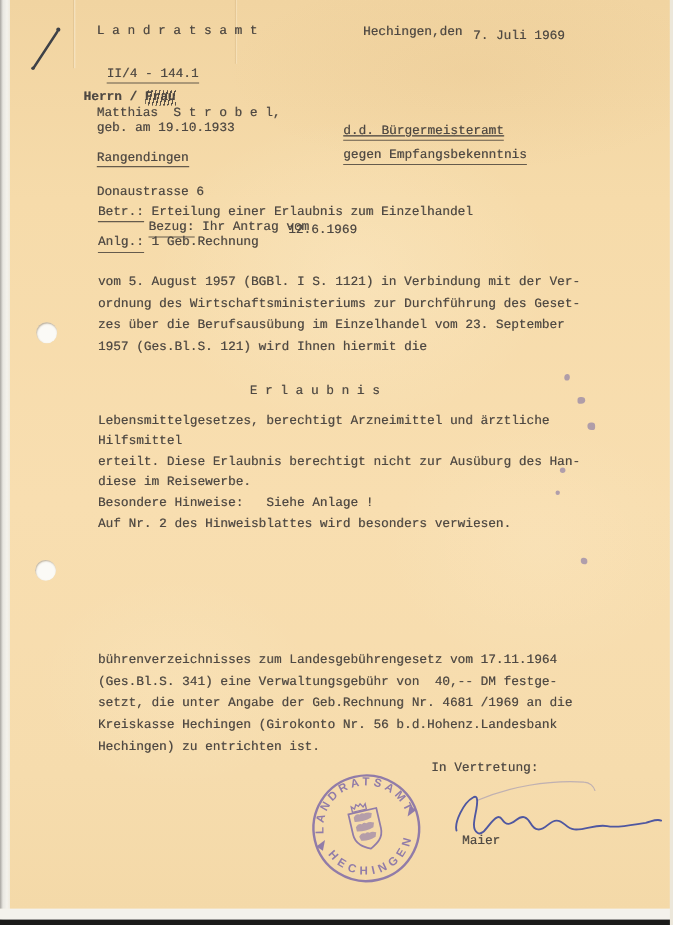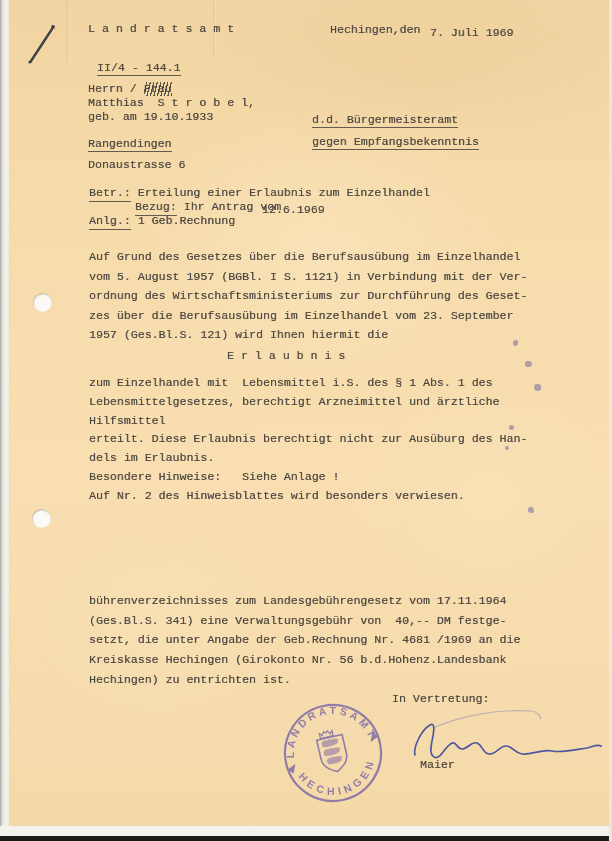--- a/index.html
+++ b/index.html
@@ -52,50 +52,48 @@
   <path d="M 7,41 L 28,9" stroke="#3e4147" stroke-width="2.4" stroke-linecap="round" fill="none"></path>
   <circle cx="29" cy="7" r="1.9" fill="#3e4147"></circle>
   <circle cx="6" cy="42" r="1.6" fill="#3e4147"></circle>
 </svg>
 
 <div class="tl" style="left:88px;top:22px;">L a n d r a t s a m t</div>
 <div class="tl" style="left:97px;top:38px;margin-top:23px;"><span class="u">II/4 - 144.1</span></div>
 <div class="tl" style="left:330px;top:23px;">Hechingen,den</div>
 <div class="tl" style="left:430px;top:26px;">7. Juli 1969</div>
 
-<div class="tl" style="left:88px;top:82px;"><span>Herrn / </span><span class="struck">Frau</span></div>
+<div class="tl" style="left:76px;top:82px;font-weight:bold;"><span>Herrn / </span><span class="struck">Frau</span></div>
 <div class="tl" style="left:88px;top:96px;">Matthias  S t r o b e l,</div>
 <div class="tl" style="left:88px;top:110px;">geb. am 19.10.1933</div>
 <div class="tl" style="left:88px;top:137px;"><span class="u">Rangendingen</span></div>
-<div class="tl" style="left:88px;top:158px;">Donaustrasse 6</div>
+<div class="tl" style="left:88px;top:168px;">Donaustrasse 6</div>
 
-<div class="tl" style="left:312px;top:113px;"><span class="u">d.d. Bürgermeisteramt</span></div>
+<div class="tl" style="left:312px;top:113px;text-decoration:underline;"><span class="u">d.d. Bürgermeisteramt</span></div>
 <div class="tl" style="left:312px;top:135px;"><span class="u">gegen Empfangsbekenntnis</span></div>
 
 <div class="tl" style="left:89px;top:186px;"><span class="u lbl">Betr.:</span><span> Erteilung einer Erlaubnis zum Einzelhandel</span></div>
 <div class="tl" style="left:89px;top:200px;margin-left:46px;"><span class="u lbl">Bezug:</span><span> Ihr Antrag vom</span></div>
 <div class="tl" style="left:262px;top:203px;">12.6.1969</div>
 <div class="tl" style="left:89px;top:214px;"><span class="u lbl">Anlg.:</span><span> 1 Geb.Rechnung</span></div>
 
 <div class="para" style="left:89px;top:247px;">
-  <div class="bl" style="line-height:19.6px;">Auf Grund des Gesetzes über die Berufsausübung im Einzelhandel</div>
   <div class="bl" style="line-height:19.6px;">vom 5. August 1957 (BGBl. I S. 1121) in Verbindung mit der Ver-</div>
   <div class="bl" style="line-height:19.6px;">ordnung des Wirtschaftsministeriums zur Durchführung des Geset-</div>
   <div class="bl" style="line-height:19.6px;">zes über die Berufsausübung im Einzelhandel vom 23. September</div>
   <div class="bl" style="line-height:19.6px;">1957 (Ges.Bl.S. 121) wird Ihnen hiermit die</div>
 </div>
 
 <div class="tl" style="left:227px;top:349px;">E r l a u b n i s</div>
 
 <div class="para" style="left:89px;top:374px;">
-  <div class="bl" style="line-height:18.8px;">zum Einzelhandel mit  Lebensmittel i.S. des § 1 Abs. 1 des</div>
   <div class="bl" style="line-height:18.8px;">Lebensmittelgesetzes, berechtigt Arzneimittel und ärztliche</div>
   <div class="bl" style="line-height:18.8px;">Hilfsmittel</div>
   <div class="bl" style="line-height:18.8px;">erteilt. Diese Erlaubnis berechtigt nicht zur Ausüburg des Han-</div>
-  <div class="bl" style="line-height:18.8px;">dels im Erlaubnis.</div>
+  <div class="bl" style="line-height:18.8px;">diese im Reisewerbe.</div>
   <div class="bl" style="line-height:18.8px;">Besondere Hinweise:   Siehe Anlage !</div>
   <div class="bl" style="line-height:18.8px;">Auf Nr. 2 des Hinweisblattes wird besonders verwiesen.</div>
 </div>
 
 <div class="para" style="left:89px;top:591px;">
   <div class="bl" style="line-height:19.7px;">bührenverzeichnisses zum Landesgebührengesetz vom 17.11.1964</div>
   <div class="bl" style="line-height:19.7px;">(Ges.Bl.S. 341) eine Verwaltungsgebühr von  40,-- DM festge-</div>
   <div class="bl" style="line-height:19.7px;">setzt, die unter Angabe der Geb.Rechnung Nr. 4681 /1969 an die</div>
   <div class="bl" style="line-height:19.7px;">Kreiskasse Hechingen (Girokonto Nr. 56 b.d.Hohenz.Landesbank</div>
   <div class="bl" style="line-height:19.7px;">Hechingen) zu entrichten ist.</div>

